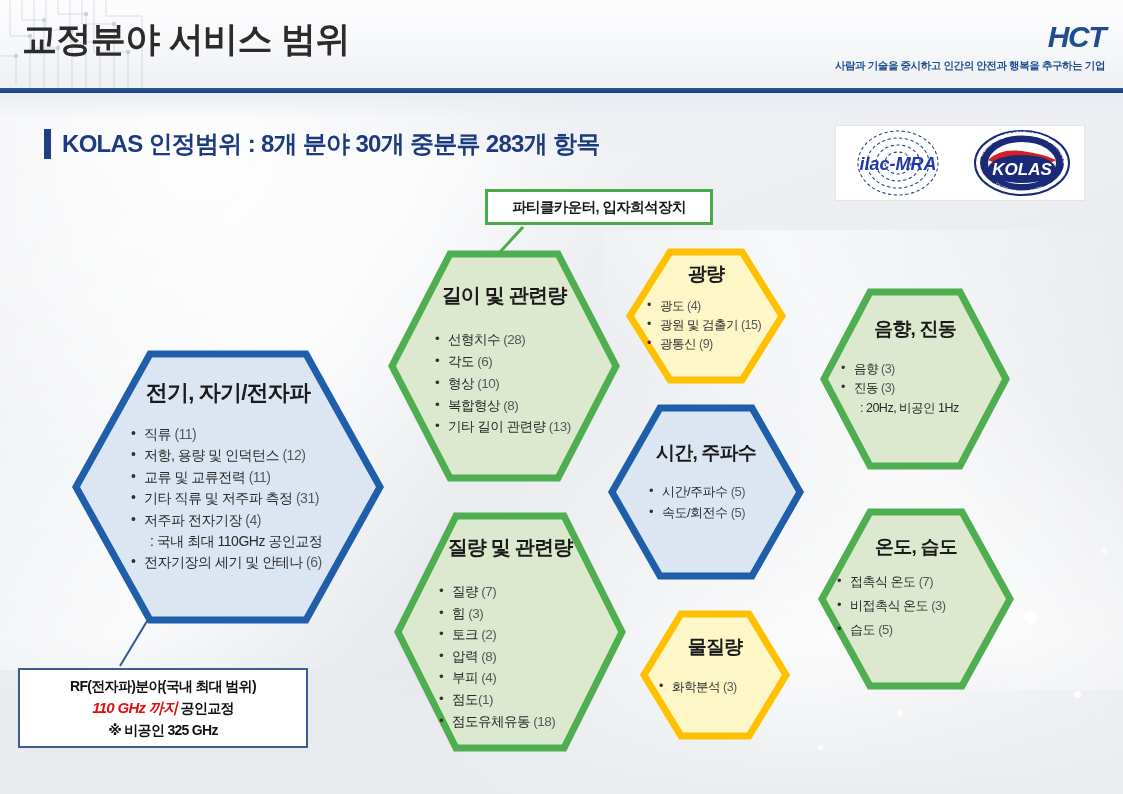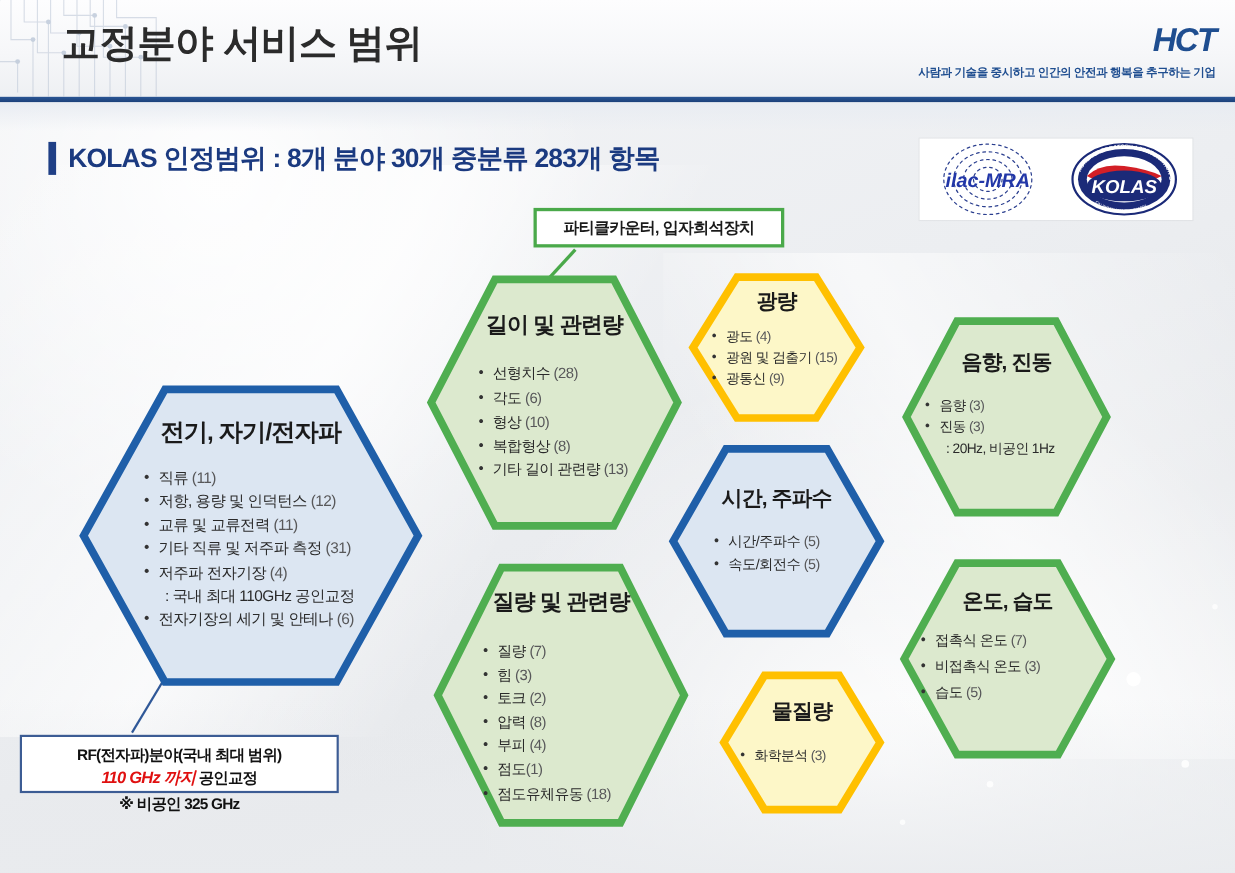--- a/index.html
+++ b/index.html
@@ -39,21 +39,21 @@
   }
   #header-rule{position:absolute;left:0;top:88px;width:1123px;height:5px;
     background:linear-gradient(180deg,#2b5695 0%,#1b4079 100%);}
   #header-underglow{position:absolute;left:0;top:93px;width:1123px;height:26px;
     background:linear-gradient(180deg,rgba(232,236,242,.95) 0%,rgba(243,244,247,0) 100%);}
 
   
   #circuit{position:absolute;left:-6px;top:-4px;width:170px;height:92px;opacity:.55;}
 
   #slide-title{
-    position:absolute;left:56px;top:16px;
+    position:absolute;left:22px;top:16px;
     font-size:35px;font-weight:bold;letter-spacing:-.6px;color:#2b2b2b;
     font-family:"Liberation Sans","DejaVu Sans",sans-serif;
     white-space:nowrap;
   }
 
   
   #brand{position:absolute;right:18px;top:22px;text-align:right;}
   #brand-mark{
     font-size:30px;font-weight:bold;font-style:italic;letter-spacing:-1.5px;
     color:#1f4e90;line-height:1;
@@ -87,21 +87,21 @@
   .hex-list li.nb::before{content:"";}
   .cnt{color:#58585a;}
   .note-red{color:#d21f1f;}
 
   
   .callout{position:absolute;box-sizing:border-box;background:#ffffff;text-align:center;}
   #callout-particle{left:485px;top:189px;width:228px;height:36px;border:3px solid #4aa94a;
     display:flex;align-items:center;justify-content:center;text-align:center;}
   #callout-particle span{font-size:14.5px;font-weight:bold;color:#1a1a1a;letter-spacing:-.6px;}
 
-  #callout-rf{left:18px;top:668px;width:290px;height:53px;border:2px solid #3c5c94;
+  #callout-rf{left:18px;top:668px;width:290px;height:80px;border:2px solid #3c5c94;
     padding-top:6px;}
   #callout-rf .l1{font-size:14px;font-weight:bold;color:#111;letter-spacing:-.7px;line-height:1.5;}
   #callout-rf .l2{font-size:14px;font-weight:bold;color:#111;letter-spacing:-.7px;line-height:1.5;}
   #callout-rf .l2 em{color:#e01010;font-style:italic;font-size:15px;}
   #callout-rf .l3{font-size:14px;font-weight:bold;color:#111;letter-spacing:-.7px;line-height:1.5;}
 
   .leader{position:absolute;pointer-events:none;}
 </style>
 </head>
 <body>
@@ -302,21 +302,21 @@
     <div class="hex-content" style="padding-top:26px;">
       <div class="hex-title" style="font-size:19px;">온도, 습도</div>
       <ul class="hex-list" style="margin-top:10px;font-size:13px;line-height:1.85;align-self:flex-start;margin-left:18px;">
         <li><span>접촉식 온도</span> <span class="cnt">(7)</span></li>
         <li><span>비접촉식 온도</span> <span class="cnt">(3)</span></li>
         <li><span>습도</span> <span class="cnt">(5)</span></li>
       </ul>
     </div>
   </div>
 
-  <div class="hex" id="hex-substance" style="left:654px;top:610px;width:150px;height:166px;">
+  <div class="hex" id="hex-substance" style="left:640px;top:610px;width:150px;height:166px;">
     <svg viewBox="0 0 150 130" width="150" height="130">
       <polygon points="41,4 109,4 146,65 109,126 41,126 4,65" fill="#FDF7C8" stroke="#FFC000" stroke-width="7"></polygon>
     </svg>
     <div class="hex-content" style="padding-top:24px;">
       <div class="hex-title" style="font-size:19px;">물질량</div>
       <ul class="hex-list" style="margin-top:18px;font-size:12.5px;line-height:1.5;align-self:flex-start;margin-left:18px;">
         <li><span>화학분석</span> <span class="cnt">(3)</span></li>
       </ul>
     </div>
   </div>

